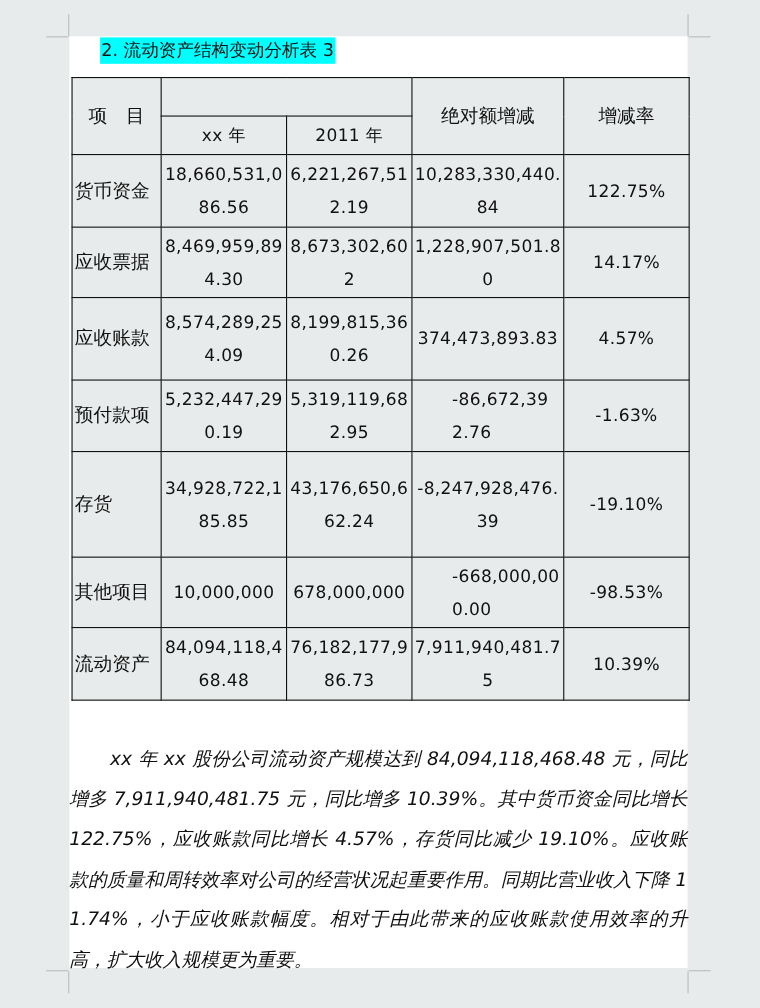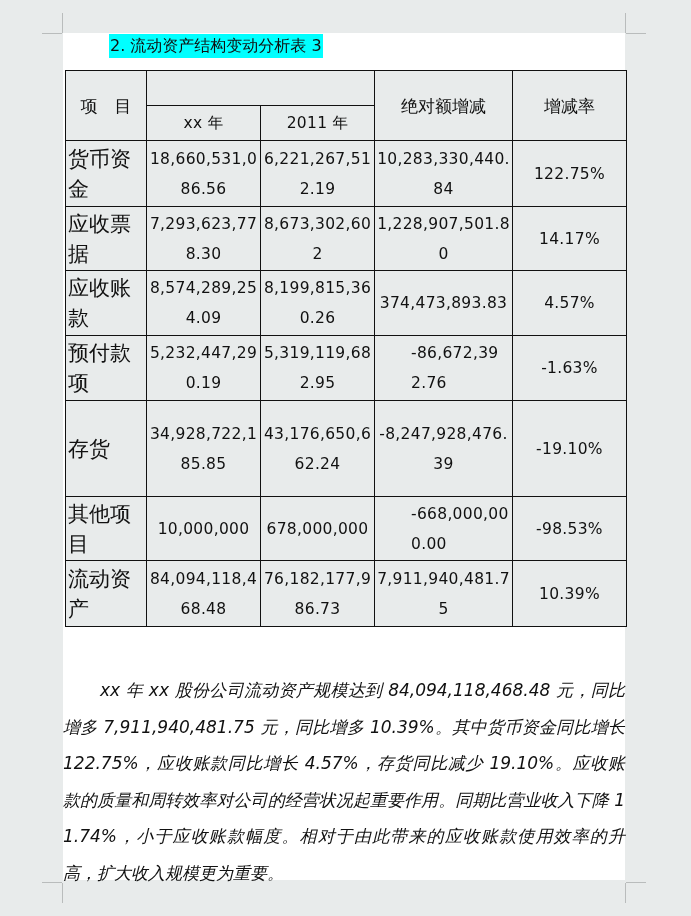--- a/index.html
+++ b/index.html
@@ -29,41 +29,40 @@
 
     .title {
       position: absolute;
       left: 91px; top: 34px;
       height: 24px;
       line-height: 24px;
       font-size: 16px;
       background: #00ffff;
       padding: 0 1px;
       white-space: nowrap;
-      margin-left: 18px;
     }
 
     table.grid {
       position: absolute;
       left: 65px; top: 70px;
       border-collapse: collapse;
       background: #e8ebeb;
       font-size: 15.5px;
       table-layout: fixed;
     }
     table.grid td {
       border: 1.5px solid #111;
       padding: 0 2px;
       vertical-align: middle;
       text-align: center;
       line-height: 30px;
       word-break: break-all;
       overflow: hidden;
     }
-    table.grid td.label { text-align: left; padding-left: 2px; font-size: 21px; }
+    table.grid td.label { text-align: left; padding-left: 2px; font-size: 17px; }
     table.grid td.hdr { font-size: 17px; }
     table.grid td.left { text-align: left; padding-left: 36px; }
     .num { letter-spacing: 0.3px; }
 
     .para {
       position: absolute;
       left: 63px; top: 655px;
       width: 562px;
       font-size: 17px;
       line-height: 36.5px;
@@ -111,26 +110,26 @@
 
   <tr style="height:66px">
     <td class="label">货币资金</td>
     <td class="num">18,660,531,086.56</td>
     <td class="num">6,221,267,512.19</td>
     <td class="num">10,283,330,440.84</td>
     <td class="num">122.75%</td>
   </tr>
   <tr style="height:64px">
     <td class="label">应收票据</td>
-    <td class="num">7,293,623,778.30</td>
+    <td class="num">8,469,959,894.30</td>
     <td class="num">8,673,302,602</td>
     <td class="num">1,228,907,501.80</td>
     <td class="num">14.17%</td>
   </tr>
-  <tr style="height:65px">
+  <tr style="height:75px">
     <td class="label">应收账款</td>
     <td class="num">8,574,289,254.09</td>
     <td class="num">8,199,815,360.26</td>
     <td class="num">374,473,893.83</td>
     <td class="num">4.57%</td>
   </tr>
   <tr style="height:65px">
     <td class="label">预付款项</td>
     <td class="num">5,232,447,290.19</td>
     <td class="num">5,319,119,682.95</td>

